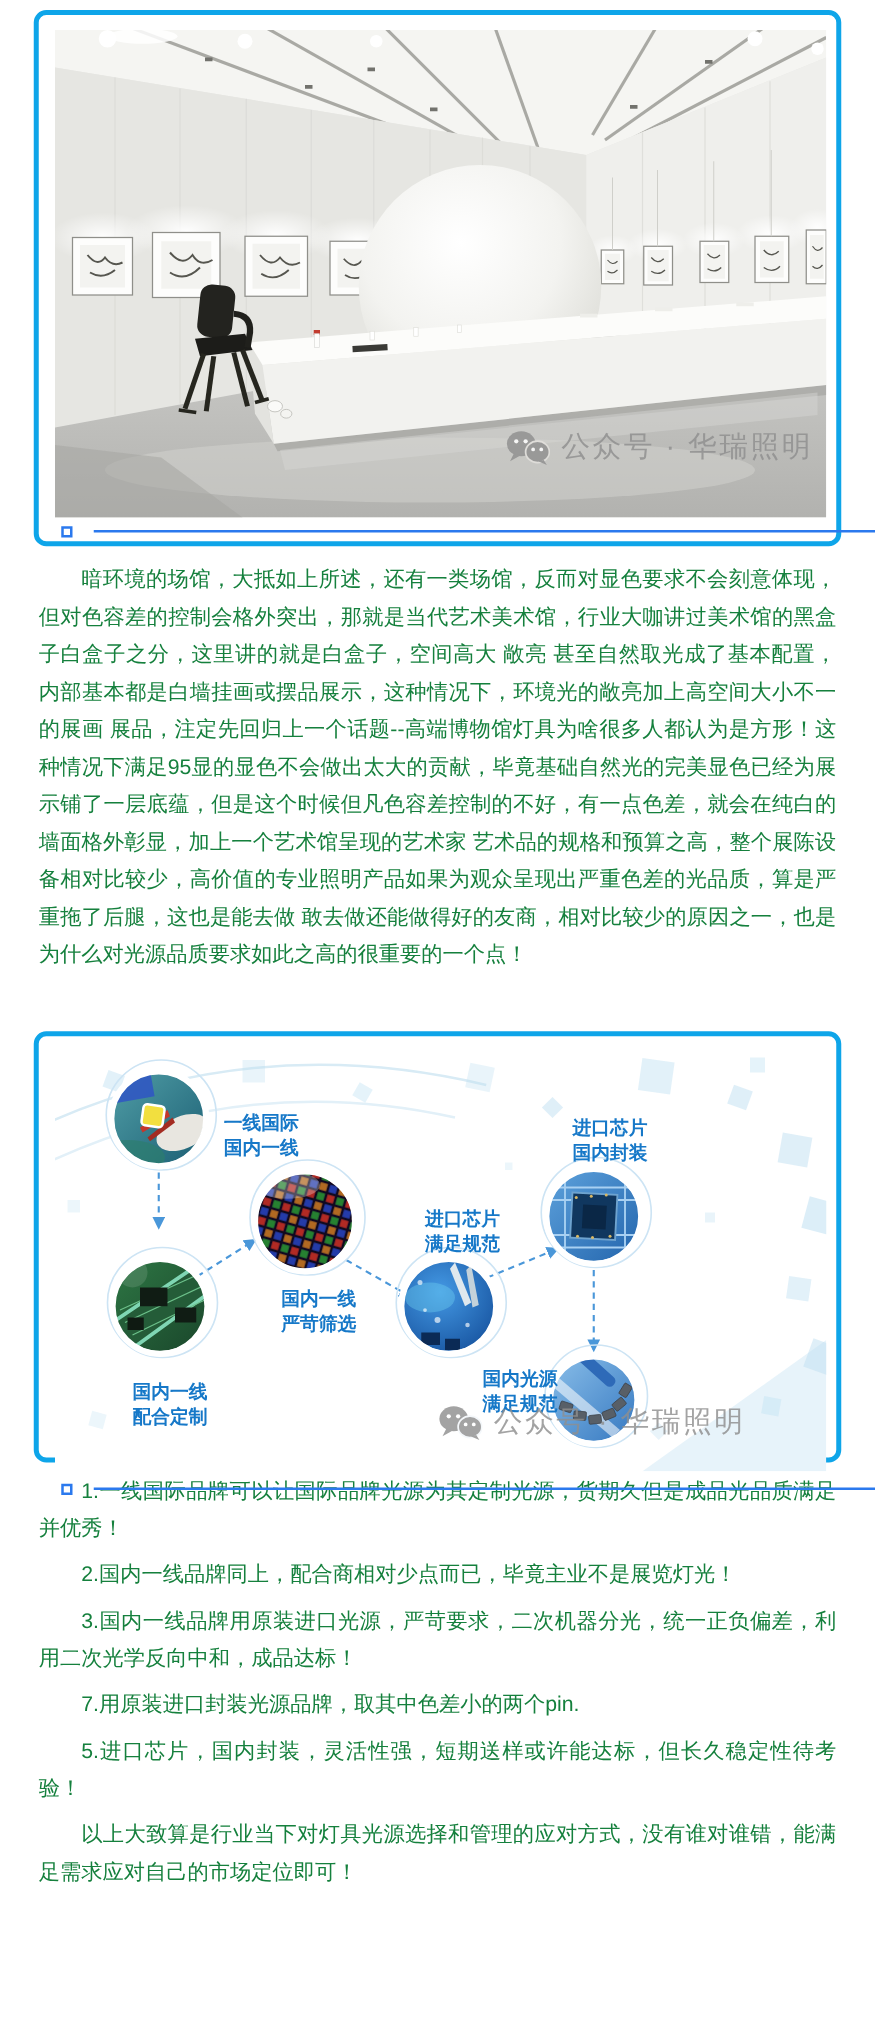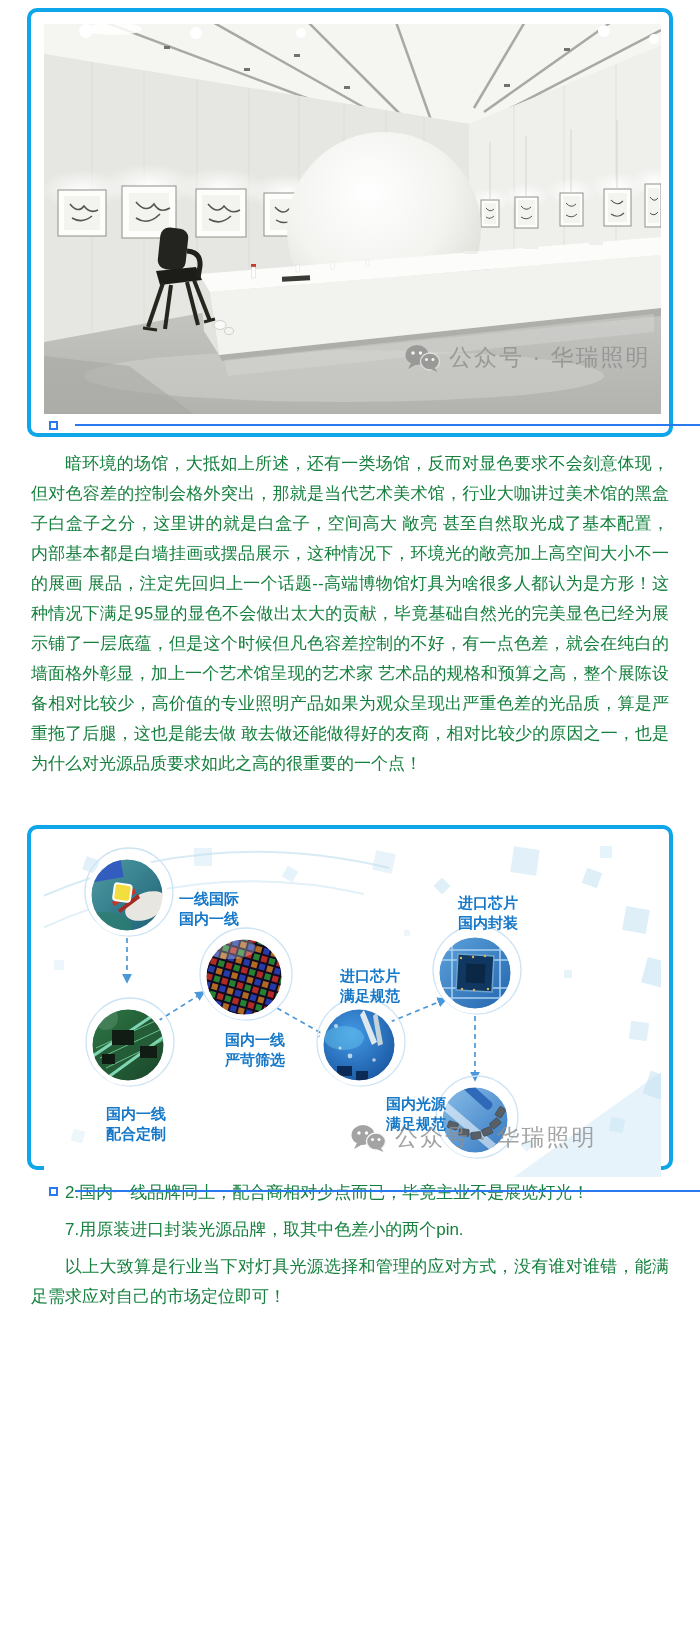--- a/index.html
+++ b/index.html
@@ -514,18 +514,21 @@
             <circle cx="29" cy="15.5" r="1.5" fill="#ffffff"></circle>
         </svg>
         <span class="wm-text">公众号 · 华瑞照明</span>
       </div>
     </div>
     <span class="divider-square"></span>
     <span class="divider-line"></span>
   </div>
 
   <div class="text-section sec-2">
+    <p>1.一线国际品牌可以让国际品牌光源为其定制光源，货期久但是成品光品质满足并优秀！</p>
     <p>2.国内一线品牌同上，配合商相对少点而已，毕竟主业不是展览灯光！</p>
+    <p>3.国内一线品牌用原装进口光源，严苛要求，二次机器分光，统一正负偏差，利用二次光学反向中和，成品达标！</p>
     <p>7.用原装进口封装光源品牌，取其中色差小的两个pin.</p>
+    <p>5.进口芯片，国内封装，灵活性强，短期送样或许能达标，但长久稳定性待考验！</p>
     <p>以上大致算是行业当下对灯具光源选择和管理的应对方式，没有谁对谁错，能满足需求应对自己的市场定位即可！</p>
   </div>
 
 </div>
 
 </body></html>

